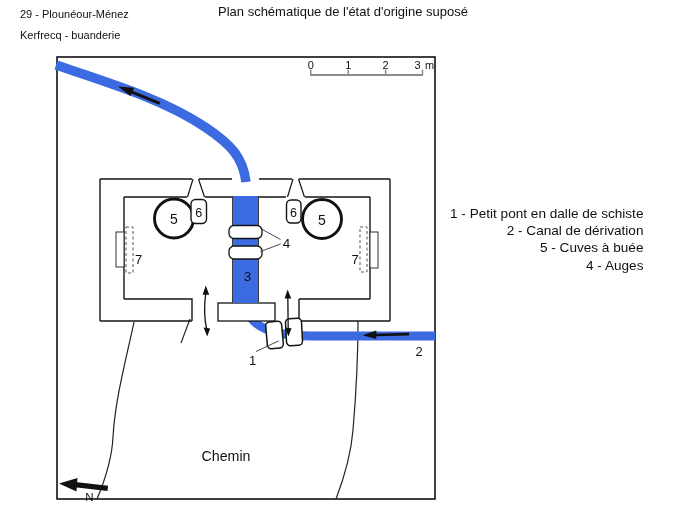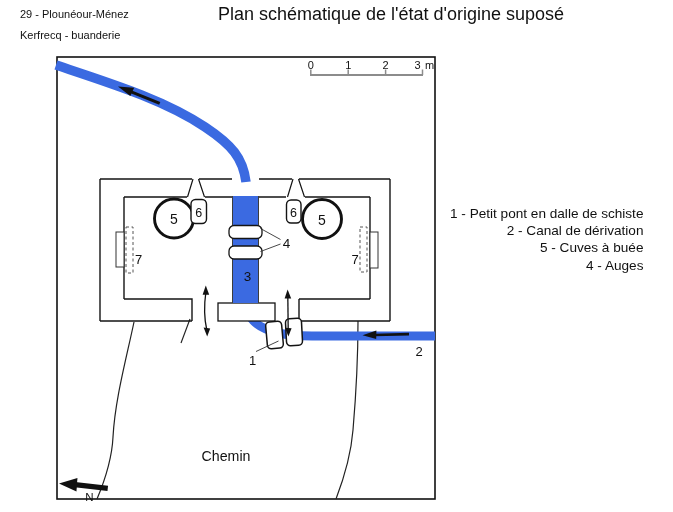--- a/index.html
+++ b/index.html
@@ -1,19 +1,19 @@
 <!DOCTYPE html>
 <html><head>
 <meta charset="utf-8">
 <style>
   html,body{margin:0;padding:0;background:#fff;}
   #stage{position:relative;width:673px;height:512px;background:#ffffff;overflow:hidden;
          font-family:"Liberation Sans", sans-serif;color:#111;}
   .hdr{position:absolute;left:8px;top:4px;font-size:11px;line-height:20.5px;color:#111;margin-left:12px;}
-  .title{position:absolute;left:218px;top:4px;font-size:18px;color:#111;white-space:nowrap;}
+  .title{position:absolute;left:218px;top:4px;font-size:13px;color:#111;white-space:nowrap;}
   .legend{position:absolute;left:450px;top:205px;font-size:13.6px;line-height:17.2px;color:#111;}
   .legend div{white-space:nowrap;text-align:right;}
   svg text{font-family:"Liberation Sans", sans-serif;fill:#111;}
 </style>
 </head>
 <body>
 
 <div id="stage">
 
   <div class="hdr">

